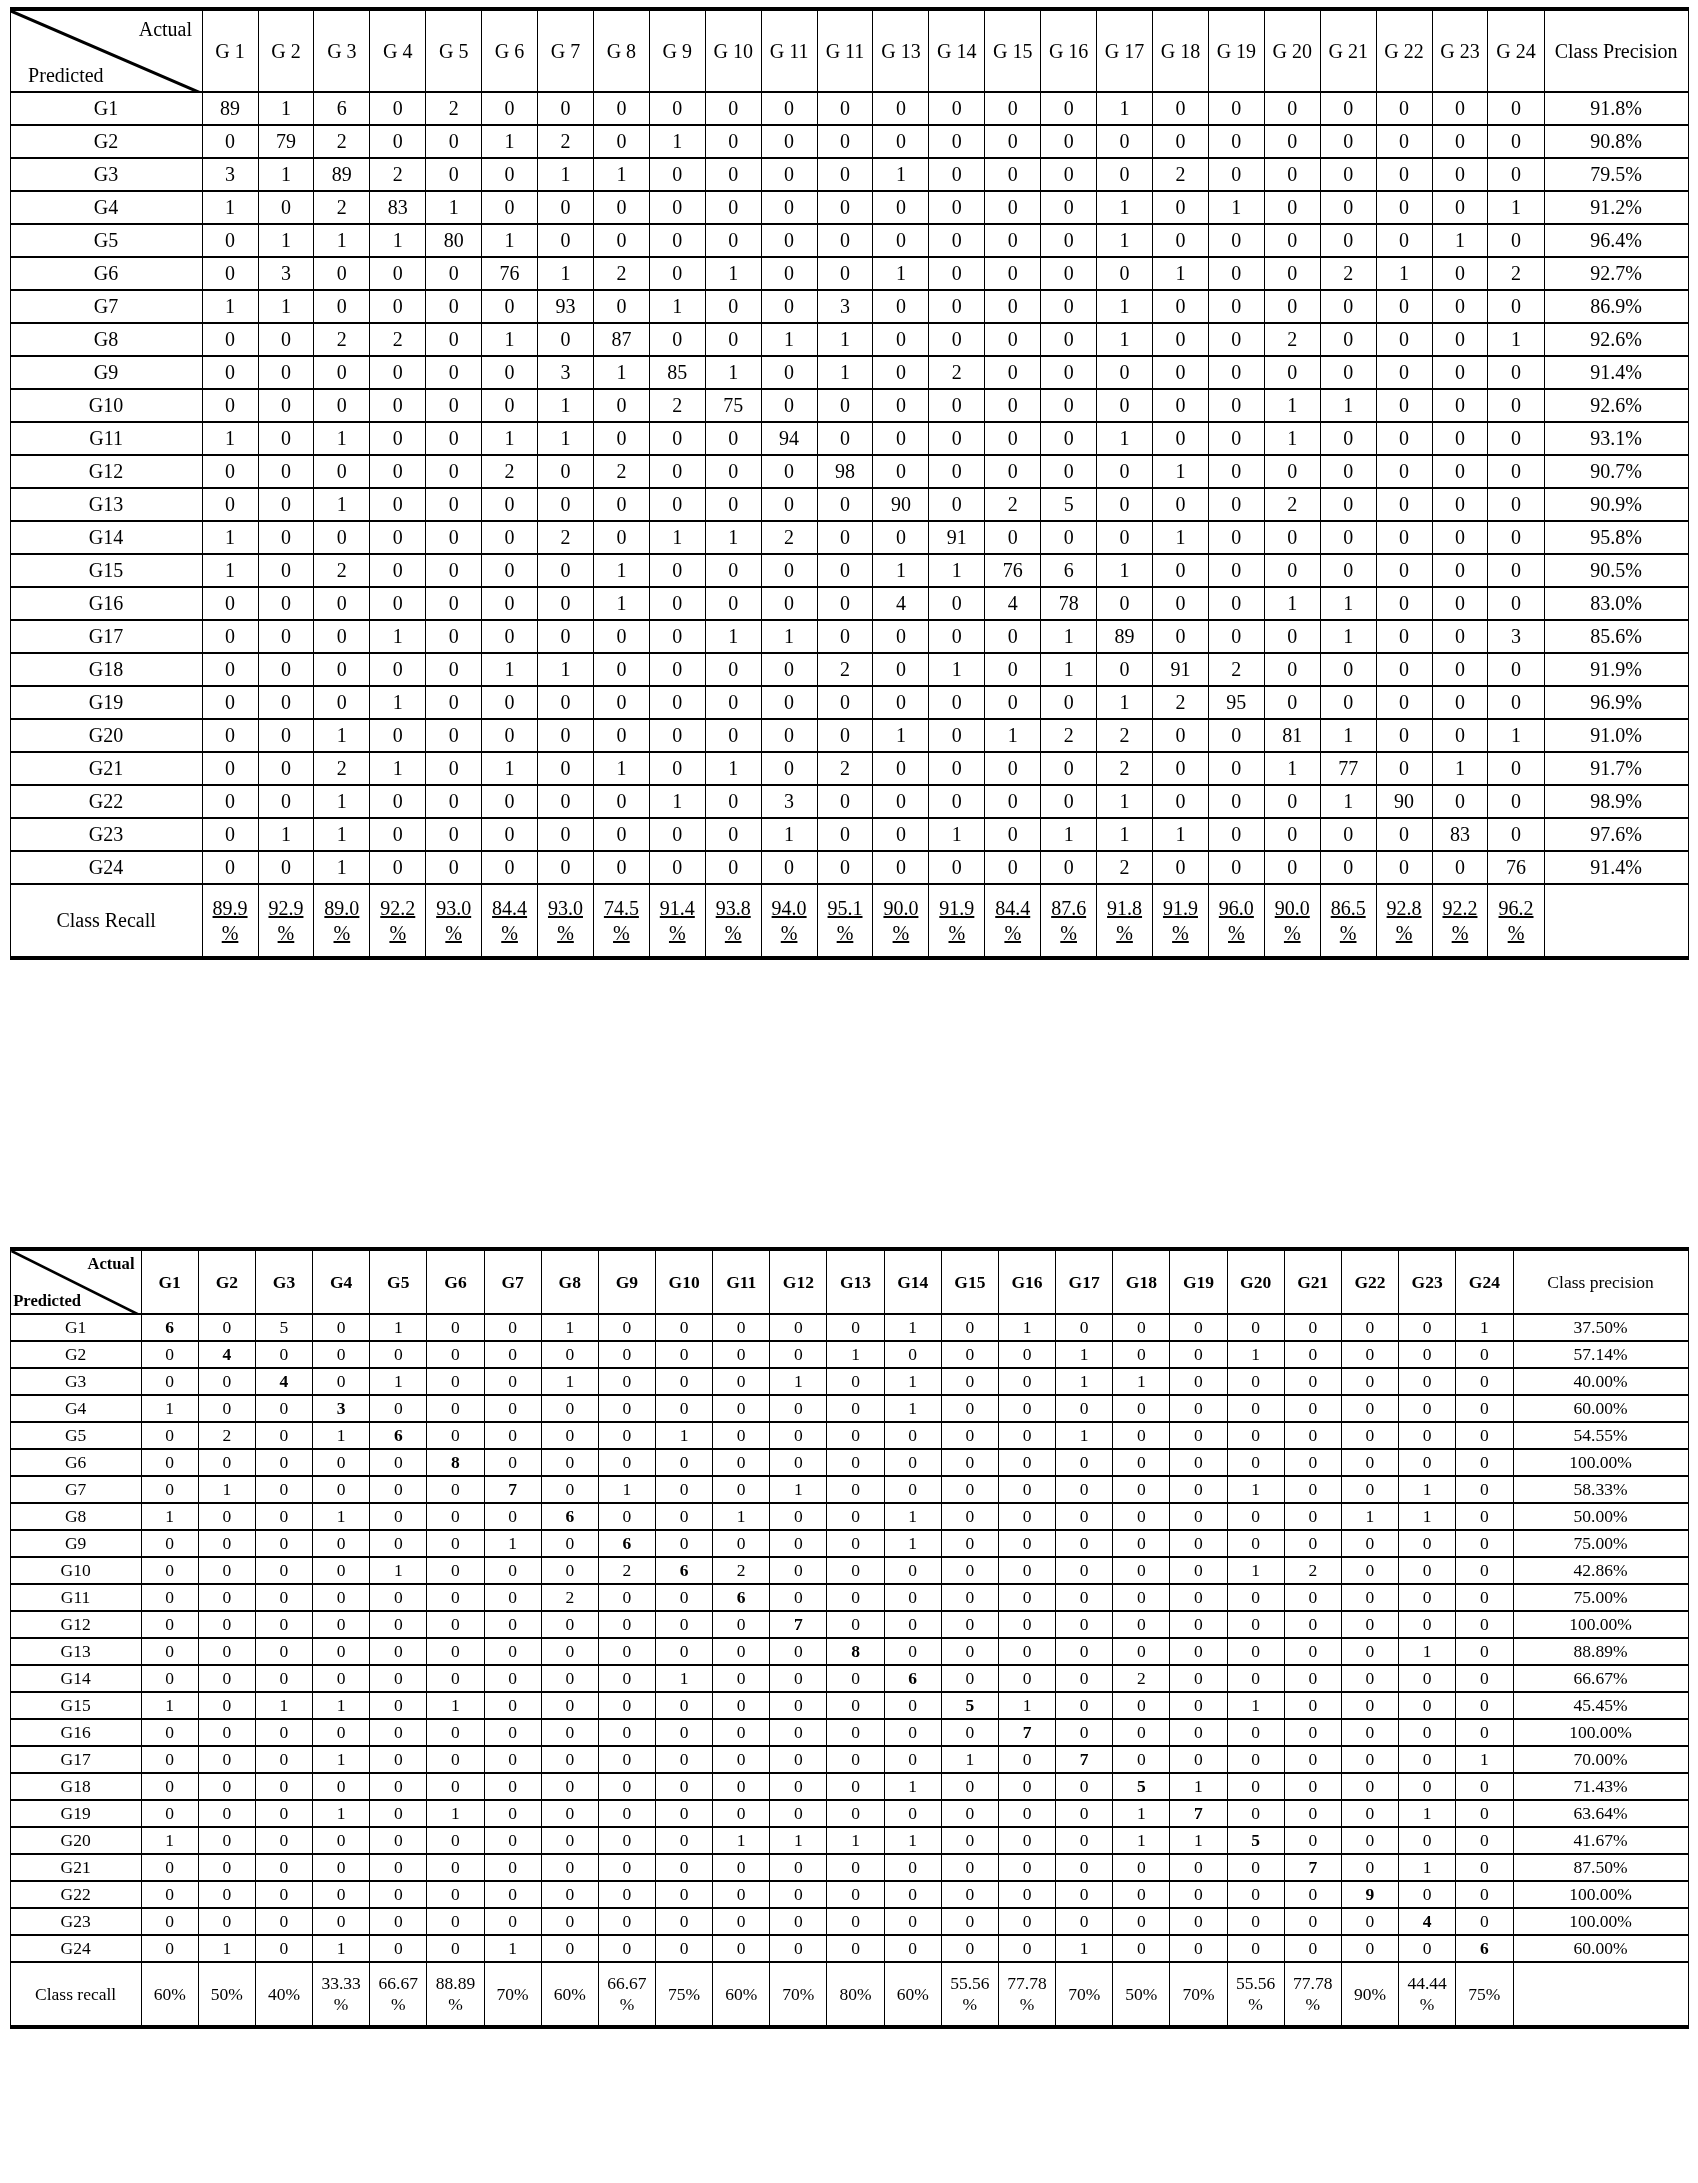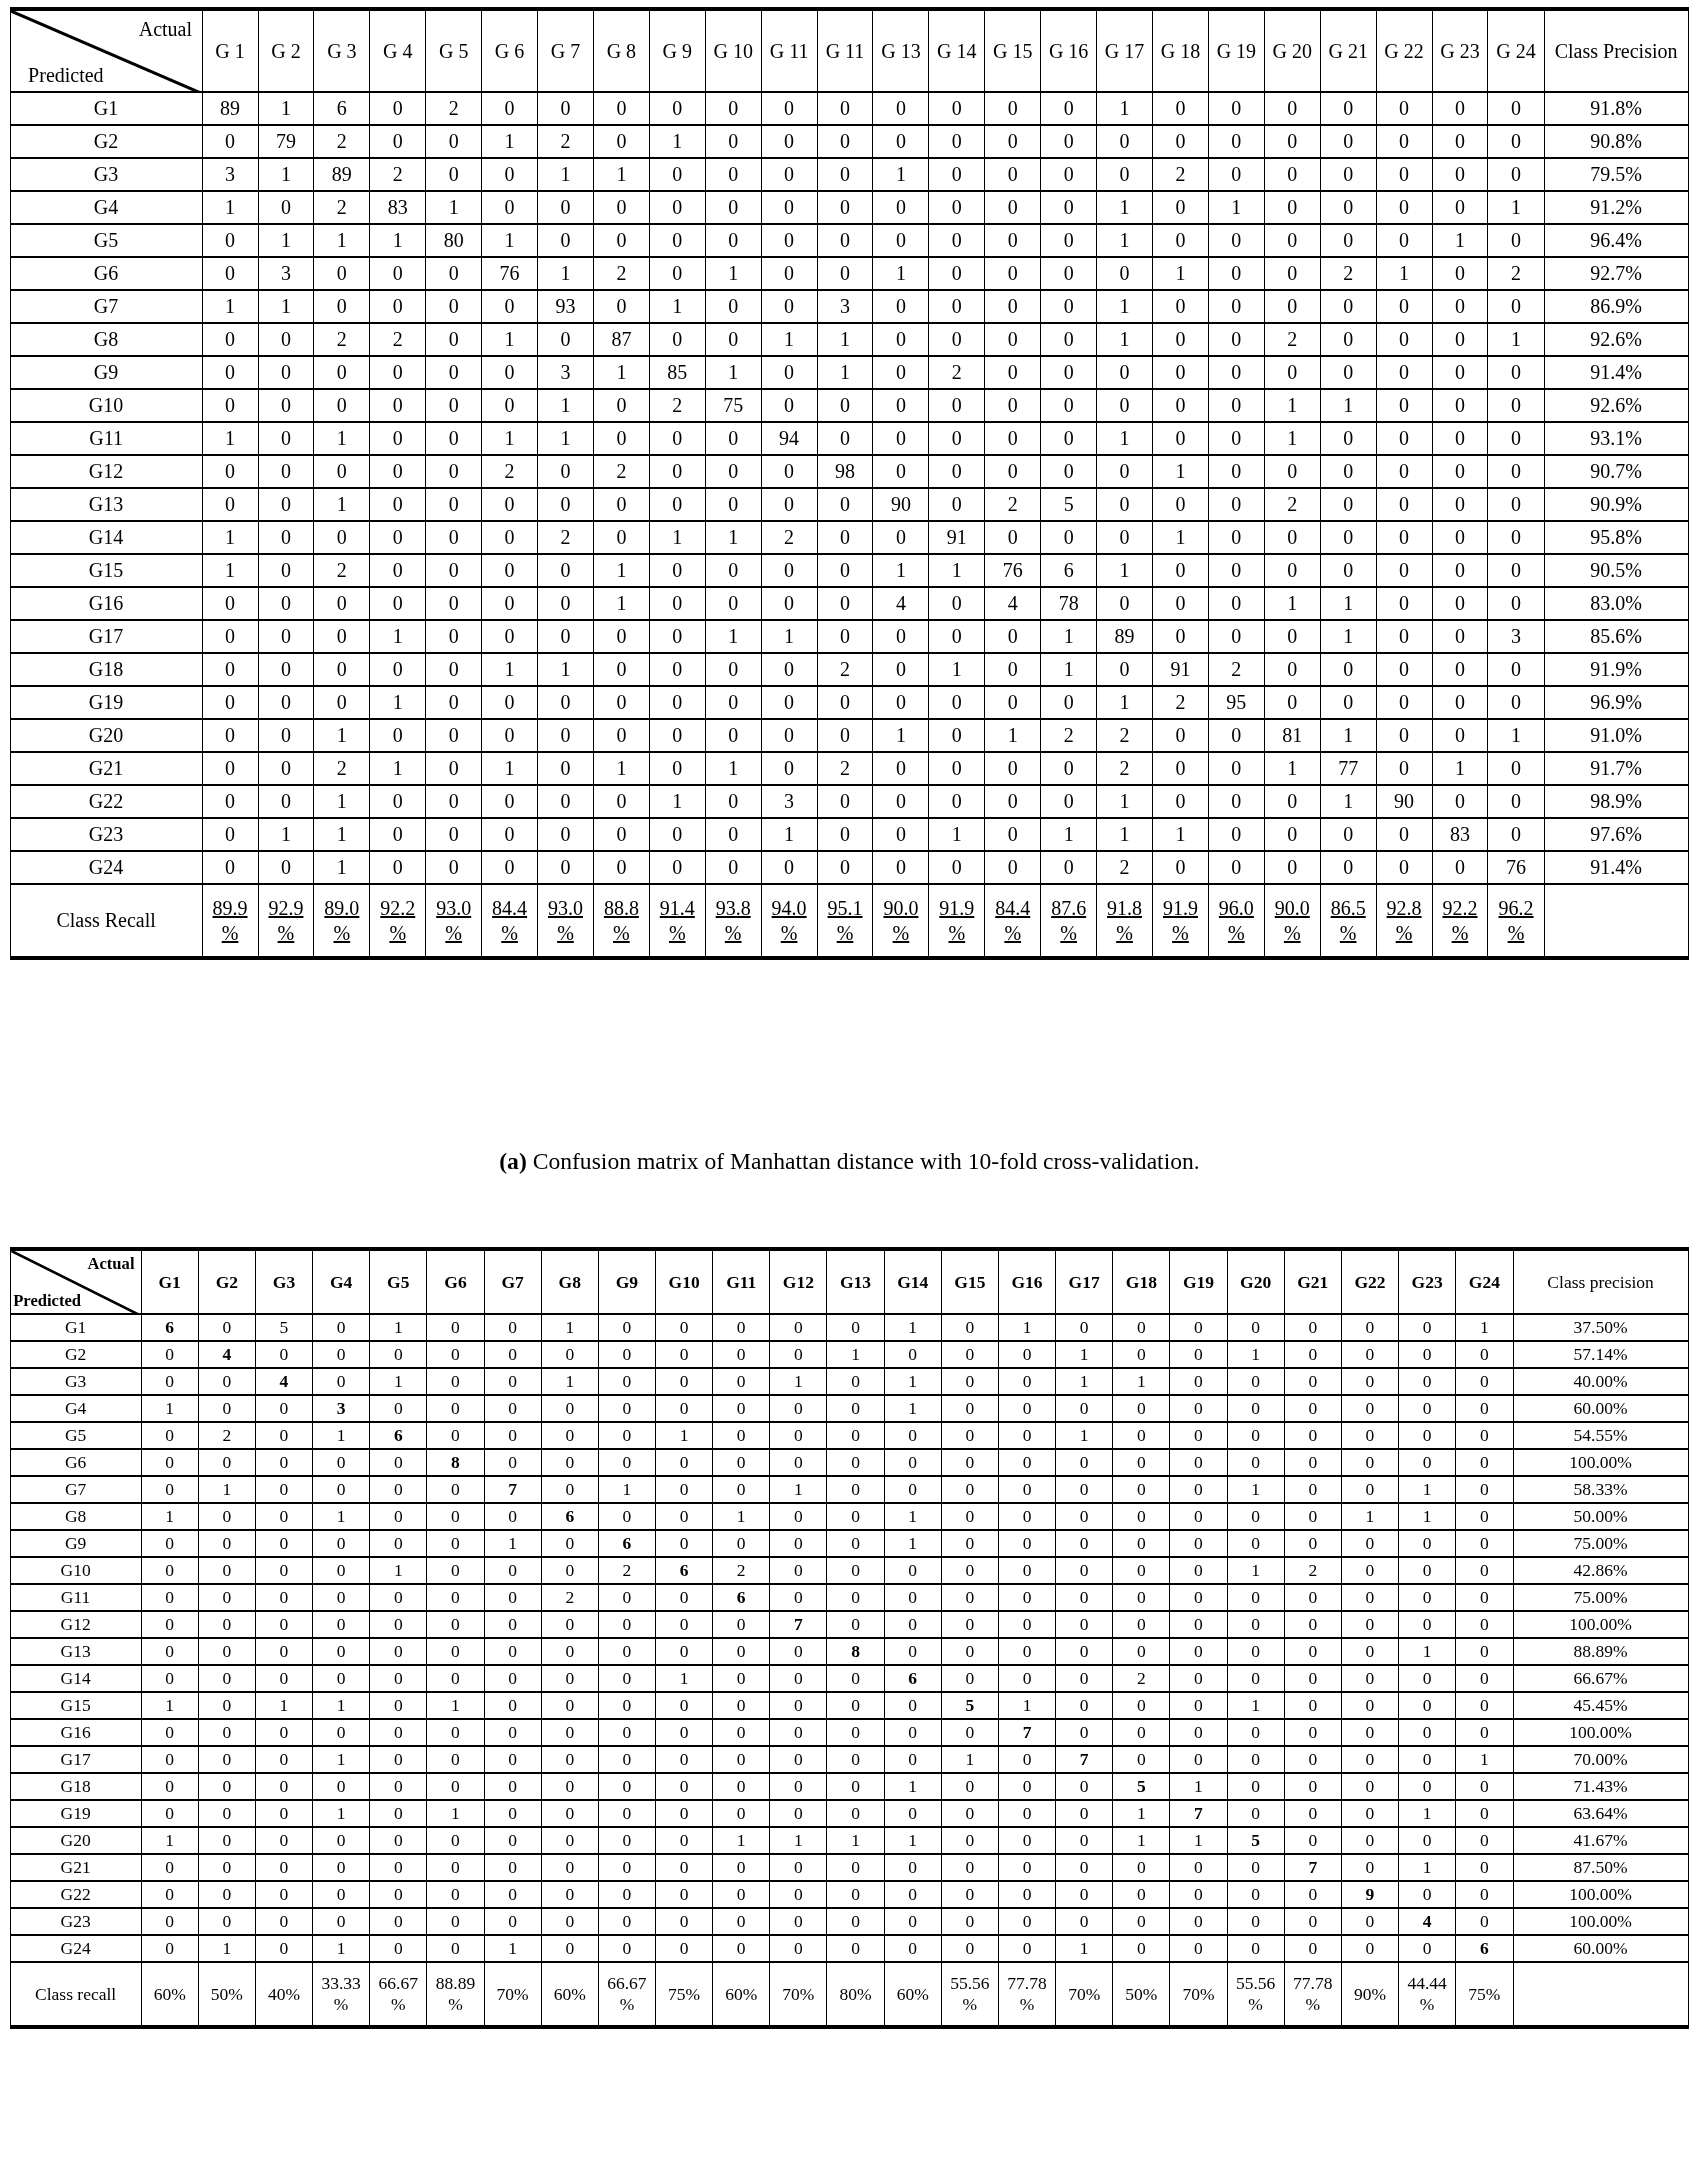--- a/index.html
+++ b/index.html
@@ -843,21 +843,21 @@
             </td>
             <td class="pct">
               <span>84.4</span>
               <span>%</span>
             </td>
             <td class="pct">
               <span>93.0</span>
               <span>%</span>
             </td>
             <td class="pct">
-              <span>88.8</span>
+              <span>74.5</span>
               <span>%</span>
             </td>
             <td class="pct">
               <span>91.4</span>
               <span>%</span>
             </td>
             <td class="pct">
               <span>93.8</span>
               <span>%</span>
             </td>
@@ -916,23 +916,20 @@
             <td class="pct">
               <span>96.2</span>
               <span>%</span>
             </td>
             <td class="classprec"></td>
           </tr>
         </tbody>
     </table>
   </div>
 
-  <div id="caption-a" class="caption">
-    <b>(a)</b><span> Confusion matrix of Manhattan distance with 10-fold cross-validation.</span>
-  </div>
 
   <div id="table-b-wrap" class="matrix-wrap">
     <table id="table-b" class="cm">
       <thead>
         <tr class="hdr">
           <th class="corner" style="width:131px;">
             <svg width="131" height="65" viewBox="0 0 300 150">
               <line x1="0" y1="0" x2="300" y2="150" stroke="#000" stroke-width="6"></line>
             </svg>
             <span class="actual">Actual</span>

